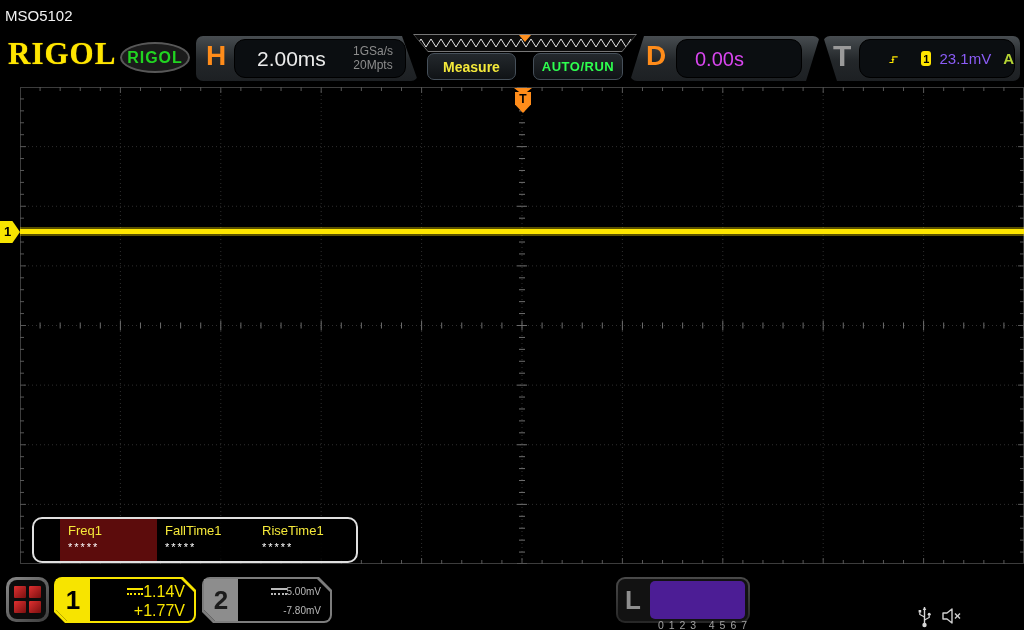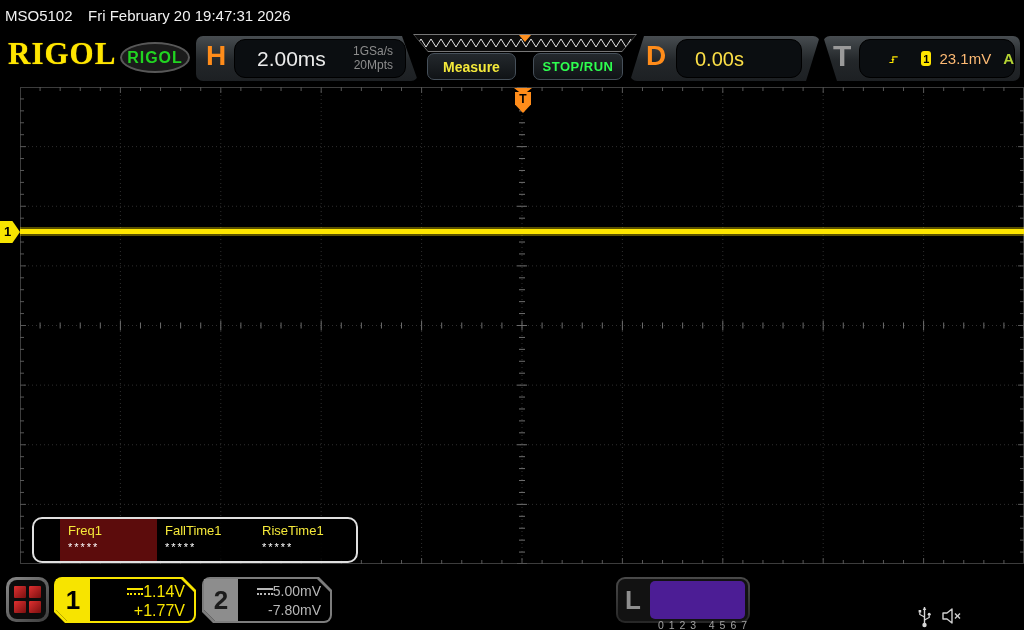--- a/index.html
+++ b/index.html
@@ -17,41 +17,41 @@
   .logo { position:absolute; left:8px; top:6px; font-family:"Liberation Serif", serif; font-weight:bold; font-size:31px; color:#ffe600; letter-spacing:1px; text-shadow:0 0 1px #b89b00; }
   .auto-badge { position:absolute; left:120px; top:12px; width:70px; height:31px; border:2px solid #585858; border-radius:50%; background:#1b1b1b; color:#21d421; font-size:16px; font-weight:bold; letter-spacing:1px; display:flex; align-items:center; justify-content:center; }
 
   .gpanel { position:absolute; top:6px; height:45px; background:linear-gradient(#474c50,#23272a 55%, #1d2023); border-radius:7px; }
   .gpanel .big-letter { position:absolute; left:10px; top:4px; font-size:28px; font-weight:bold; color:#ff8c1a; }
   .gpanel .inner { position:absolute; top:3px; bottom:3px; background:#0b0e11; border-radius:11px; border:1px solid #000; }
 
   .h-panel { left:196px; width:222px; clip-path:polygon(0 0, calc(100% - 16px) 0, 100% 100%, 0 100%); }
   .h-panel .inner { left:38px; right:12px; }
   .h-timebase { position:absolute; left:22px; top:7px; font-size:21px; color:#ececec; }
-  .h-srate { position:absolute; right:12px; top:4px; text-align:right; font-size:12px; line-height:14px; color:#8d8d8d; }
+  .h-srate { position:absolute; right:12px; top:4px; text-align:center; font-size:12px; line-height:14px; color:#8d8d8d; }
 
   .membar-wrap { position:absolute; left:413px; top:4px; width:224px; height:18px; background:#777; clip-path:polygon(0 0, 100% 0, calc(100% - 15px) 100%, 15px 100%); }
   .membar { position:absolute; left:1px; top:1px; right:1px; bottom:1px; background:#0c0c0c; clip-path:polygon(0 0, 100% 0, calc(100% - 14px) 100%, 14px 100%); }
   .mem-tri { position:absolute; left:50%; top:1px; margin-left:-6px; width:0; height:0; border-left:6px solid transparent; border-right:6px solid transparent; border-top:7px solid #ff9020; }
 
   .hdr-btn { position:absolute; top:23px; height:27px; background:linear-gradient(#23282c,#101316); border:1px solid #46505a; border-radius:7px; font-family:"Liberation Sans", sans-serif; font-weight:bold; display:flex; align-items:center; justify-content:center; cursor:pointer; }
   .measure-btn { left:427px; width:89px; color:#f5e93a; font-size:14px; }
   .stoprun-btn { left:533px; width:90px; color:#2eff4f; font-size:13px; letter-spacing:0.5px; }
 
   .d-panel { left:630px; width:190px; clip-path:polygon(14px 0, 100% 0, calc(100% - 14px) 100%, 0 100%); }
   .d-panel .big-letter { left:16px; }
   .d-panel .inner { left:46px; right:18px; }
-  .d-value { position:absolute; left:18px; top:8px; font-size:20px; color:#fde047; }
+  .d-value { position:absolute; left:18px; top:8px; font-size:20px; color:#d946ef; }
 
   .t-panel { left:823px; width:197px; clip-path:polygon(0 0, 100% 0, 100% 100%, 14px 100%); }
   .t-panel .big-letter { color:#9a9a9a; font-size:30px; top:3px; }
   .t-panel .inner { left:36px; right:5px; display:flex; align-items:center; }
   .t-edge-icon { margin-left:28px; width:16px; height:16px; }
   .t-src-badge { margin-left:22px; width:15px; height:15px; background:#ffe600; border-radius:3px; color:#000; font-size:11px; font-weight:bold; display:flex; align-items:center; justify-content:center; }
-  .t-level { margin-left:8px; color:#fdba74; font-size:15px; }
+  .t-level { margin-left:8px; color:#8b5cf6; font-size:15px; }
   .t-mode { margin-left:12px; color:#b4d334; font-size:15px; font-weight:bold; }
 
   
   .grat { position:absolute; left:20px; top:87px; width:1004px; height:477px; }
 
   .trig-marker { position:absolute; left:514px; top:88px; width:18px; height:26px; cursor:pointer; }
   .trig-marker .tri { position:absolute; left:0; top:0; width:0; height:0; border-left:9px solid transparent; border-right:9px solid transparent; border-top:7px solid #ff8c1a; }
   .trig-marker .pin { position:absolute; left:1px; top:4px; width:16px; height:21px; background:#ff8c1a; clip-path:polygon(0 0,100% 0,100% 60%,50% 100%,0 60%); color:#000; font-size:12px; font-weight:bold; text-align:center; line-height:15px; }
 
   .ch1-marker { position:absolute; left:0; top:221px; width:20px; height:22px; background:#f7e400; clip-path:polygon(0 0, 62% 0, 100% 50%, 62% 100%, 0 100%); color:#000; font-size:13px; font-weight:bold; text-align:left; line-height:22px; padding-left:4px; cursor:pointer; }
@@ -76,40 +76,39 @@
   .ch-cut, .ch-cut .ch-inner { clip-path:polygon(0 0, calc(100% - 13px) 0, 100% 13px, 100% 100%, 11px 100%, 0 calc(100% - 11px)); }
   .ch-tab { width:34px; display:flex; align-items:center; justify-content:center; font-size:26px; font-weight:bold; }
   .ch-vals { flex:1; padding:3px 9px 0 0; text-align:right; font-size:16px; line-height:19px; }
   .ch1-box { left:54px; width:142px; }
   .ch1-box .ch-outer { background:#f7e400; }
   .ch1-box .ch-tab { background:#f7e400; color:#000; }
   .ch1-box .ch-vals { color:#f7e400; }
   .ch2-box { left:202px; width:130px; }
   .ch2-box .ch-outer { background:#7d7d7d; }
   .ch2-box .ch-tab { background:#8d8d8d; color:#1c1c1c; }
-  .ch2-box .ch-vals { color:#b8b8b8; font-size:14px; }
+  .ch2-box .ch-vals { color:#b8b8b8; font-size:10px; }
   .ch-line1 { display:flex; align-items:center; justify-content:flex-end; gap:0; }
   .dc-icon { display:inline-block; width:16px; height:7px; border-top:2px solid currentColor; border-bottom:2px dotted currentColor; }
 
   .logic-panel { position:absolute; left:616px; top:7px; width:134px; height:46px; background:linear-gradient(#4a4a4a,#262626); border-radius:9px; padding:2px; cursor:pointer; }
   .logic-in { position:relative; width:100%; height:100%; background:#121212; border-radius:7px; }
   .logic-letter { position:absolute; left:7px; top:6px; font-size:26px; font-weight:bold; color:#8f8f8f; }
   .logic-digits { position:absolute; left:32px; top:2px; right:3px; bottom:2px; background:#4c1d95; border-radius:5px; color:#a2a2a2; font-size:10.5px; line-height:17px; padding:2px 0 0 8px; white-space:pre; letter-spacing:1px; }
 
   .status-right { position:absolute; right:8px; top:14px; display:flex; align-items:center; gap:10px; }
   .clock { color:#cfcfcf; font-size:17px;margin-top:44px; }
 </style>
 </head>
 <body>
 
 <div class="screen">
 
   <div class="topbar">
     <span class="model">MSO5102</span>
-    <span class="dt">Fri February 20 19:47:31 2026</span>
   </div>
 
   <div class="header">
     <div class="logo">RIGOL</div>
     <div class="auto-badge">RIGOL</div>
 
     <div class="gpanel h-panel">
       <span class="big-letter">H</span>
       <div class="inner">
         <span class="h-timebase">2.00ms</span>
@@ -123,21 +122,21 @@
     <div class="membar-wrap">
       <div class="membar">
         <svg id="zigzag" width="222" height="16">
             <polyline points="2,12 7,4 12,12 17,4 22,12 27,4 32,12 37,4 42,12 47,4 52,12 57,4 62,12 67,4 72,12 77,4 82,12 87,4 92,12 97,4 102,12 107,4 112,12 117,4 122,12 127,4 132,12 137,4 142,12 147,4 152,12 157,4 162,12 167,4 172,12 177,4 182,12 187,4 192,12 197,4 202,12 207,4 212,12 217,4" fill="none" stroke="#e6e6e6" stroke-width="1"></polyline>
           </svg>
       </div>
       <div class="mem-tri"></div>
     </div>
 
     <div class="hdr-btn measure-btn">Measure</div>
-    <div class="hdr-btn stoprun-btn">STOP/RUN</div>
+    <div class="hdr-btn stoprun-btn">AUTO/RUN</div>
 
     <div class="gpanel d-panel">
       <span class="big-letter">D</span>
       <div class="inner">
         <span class="d-value">0.00s</span>
       </div>
     </div>
 
     <div class="gpanel t-panel">
       <span class="big-letter">T</span>

